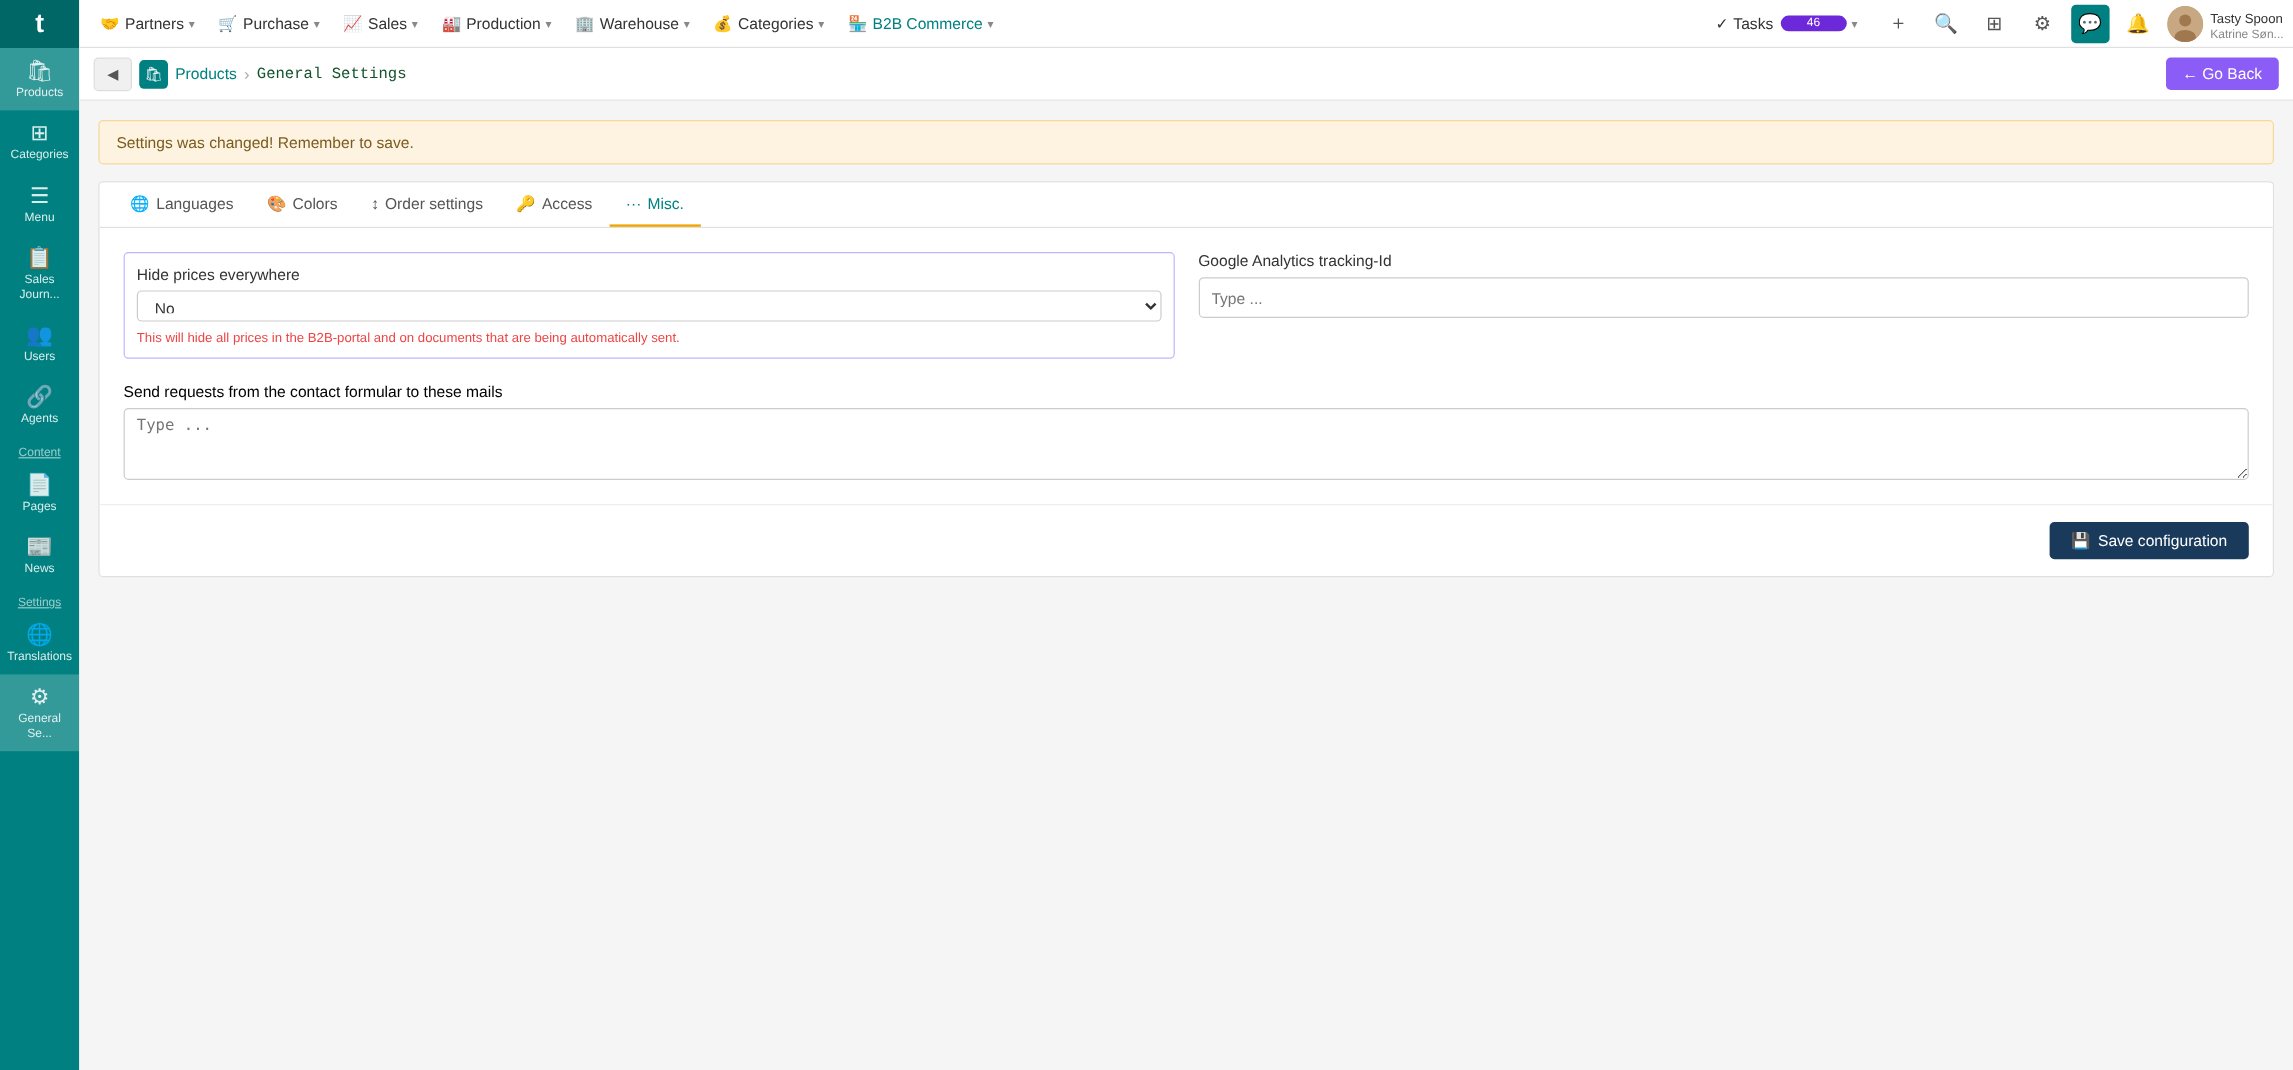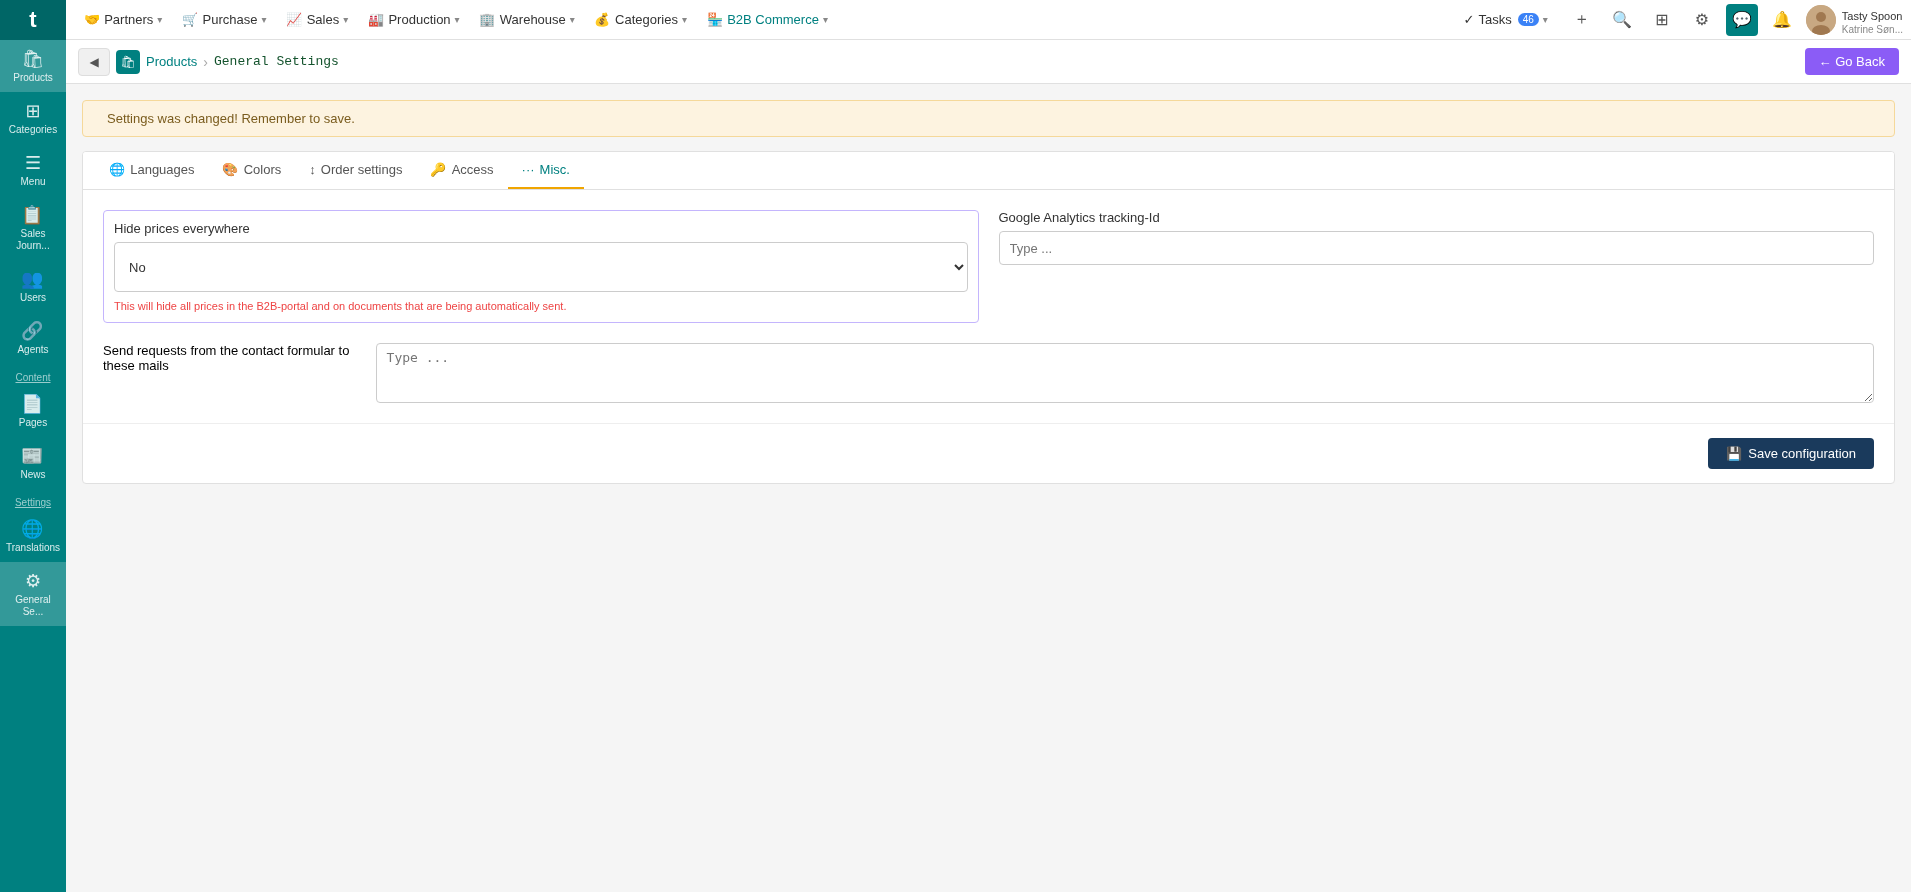--- a/index.html
+++ b/index.html
@@ -80,25 +80,25 @@
       margin-left: auto;
       display: flex; align-items: center; gap: 8px;
     }
     .topnav-icon-btn {
       width: 32px; height: 32px;
       display: flex; align-items: center; justify-content: center;
       cursor: pointer; border-radius: 4px; color: #555;
       font-size: 16px;
     }
     .tasks-badge {
-      background: #3b82f6;
+      background: #6d28d9;
       color: white;
       border-radius: 10px;
       font-size: 10px;
-      padding: 1px 5px;
+      padding: 1px 22px;
       margin-left: 2px;
     }
     .user-avatar {
       width: 30px; height: 30px;
       border-radius: 50%;
       background: #c8a882;
       display: flex; align-items: center; justify-content: center;
       overflow: hidden;
     }
     .user-name { font-size: 11px; color: #333; line-height: 1.2; }
@@ -152,21 +152,21 @@
       overflow-y: auto;
       padding: 16px;
       background: #f5f5f5;
     }
 
     
     .alert-banner {
       background: #fdf3e0;
       border: 1px solid #f5d89a;
       border-radius: 4px;
-      padding: 10px 24px;
+      padding: 10px 14px;
       margin-bottom: 14px;
       color: #7a5c1e;
       font-size: 13px;
     }
 
     
     .settings-card {
       background: white;
       border: 1px solid #e0e0e0;
       border-radius: 4px;
@@ -220,33 +220,33 @@
 
     select.form-control {
       width: 100%;
       padding: 6px 10px;
       border: 1px solid #ccc;
       border-radius: 4px;
       font-size: 13px;
       background: white;
       color: #333;
       appearance: auto;
-      height: 50px;
+      height: 26px;
     }
     input.form-control {
       width: 100%;
       padding: 6px 10px;
       border: 1px solid #ccc;
       border-radius: 4px;
       font-size: 13px;
       color: #333;
       height: 34px;
     }
 
-    .form-group-full { display: flex; flex-direction: row; gap: 6px; }
+    .form-group-full { display: flex; flex-direction: column; gap: 6px; }
     textarea.form-control {
       width: 100%;
       padding: 6px 10px;
       border: 1px solid #ccc;
       border-radius: 4px;
       font-size: 13px;
       color: #333;
       resize: vertical;
       min-height: 60px;
     }

